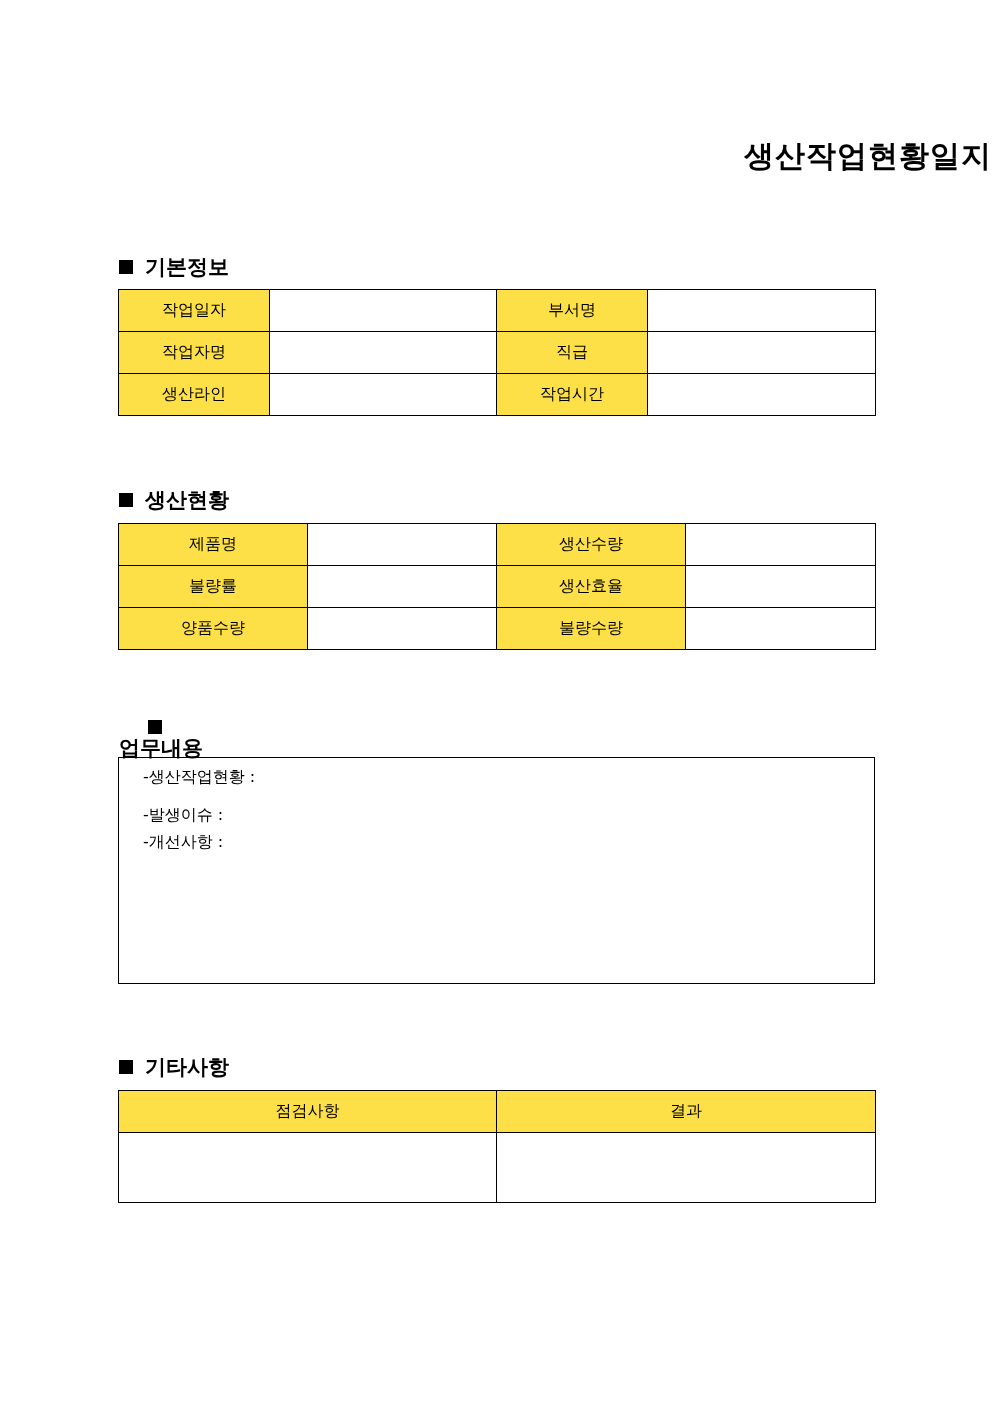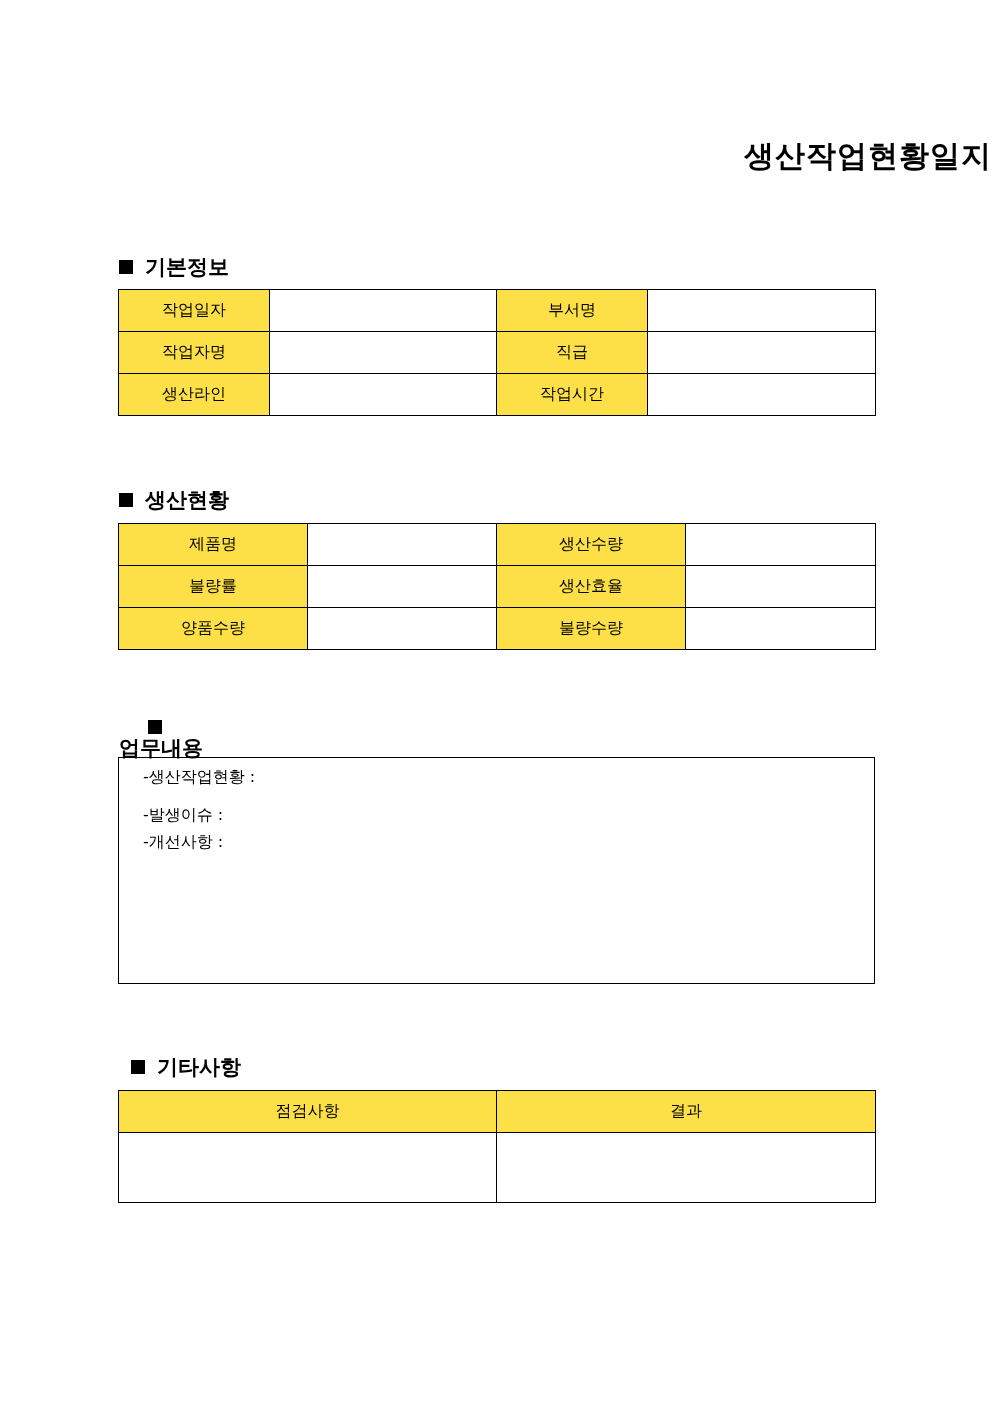--- a/index.html
+++ b/index.html
@@ -87,21 +87,21 @@
 <div class="section-head" style="top:720px;flex-direction:column;">
   <span class="sq"></span>
   <span>업무내용</span>
 </div>
 <div class="work-box">
   <div class="line" style="top:9px;">-생산작업현황 :</div>
   <div class="line" style="top:47px;">-발생이슈 :</div>
   <div class="line" style="top:74px;">-개선사항 :</div>
 </div>
 
-<div class="section-head" style="top:1053px;margin-left:12px;">
+<div class="section-head" style="top:1053px;">
   <span class="sq"></span>
   <span>기타사항</span>
 </div>
 <table class="grid" style="top:1090px;border-radius:21px;">
   <colgroup>
       <col style="width:378px">
       <col style="width:379px">
     </colgroup>
   <tbody>
       <tr>

